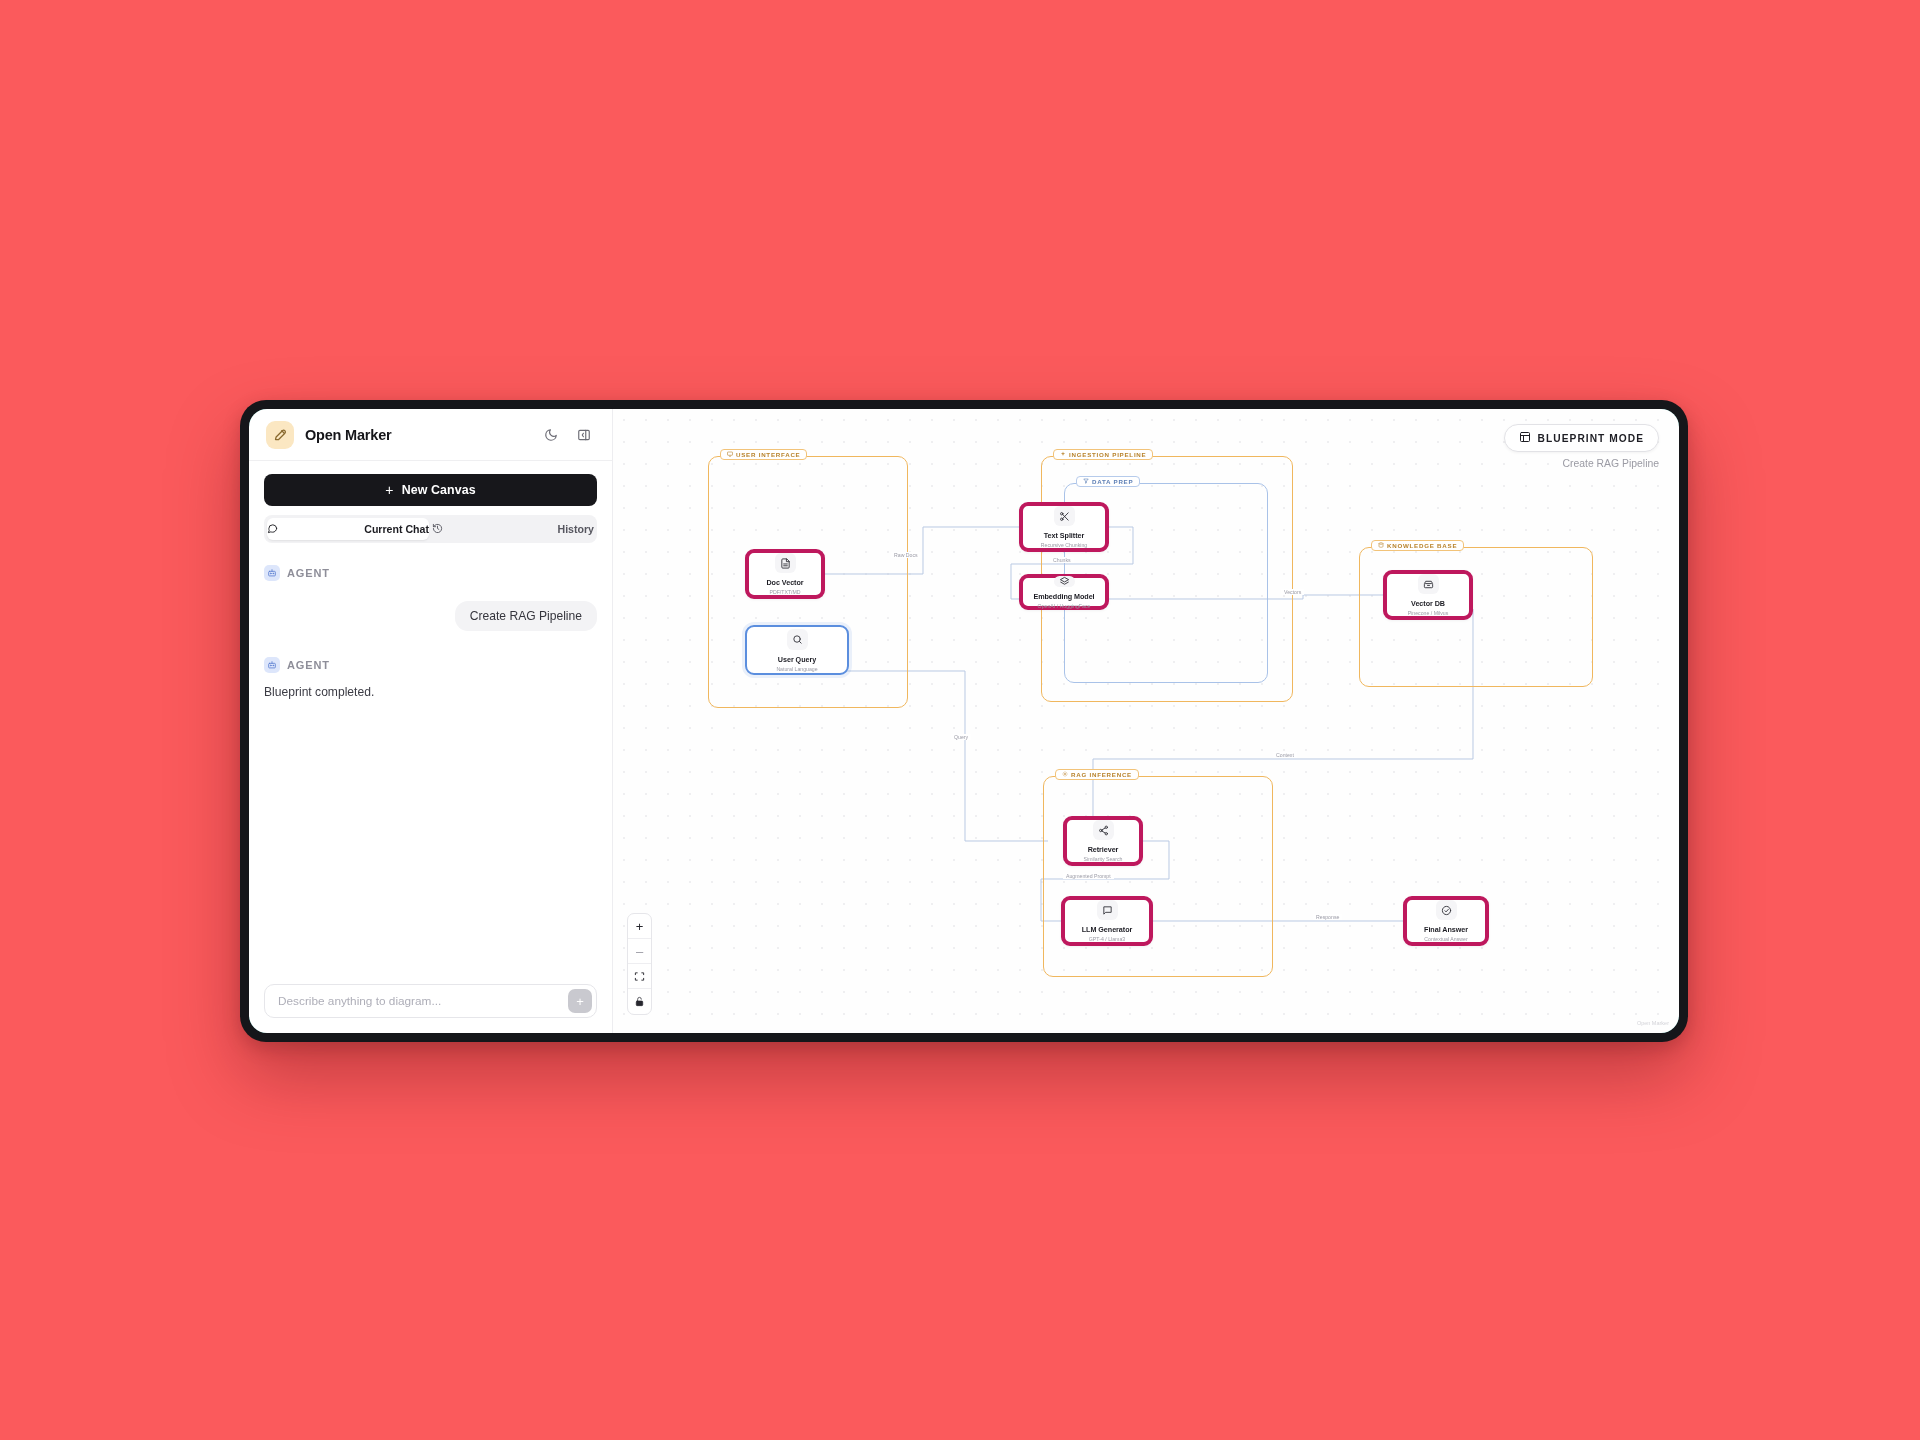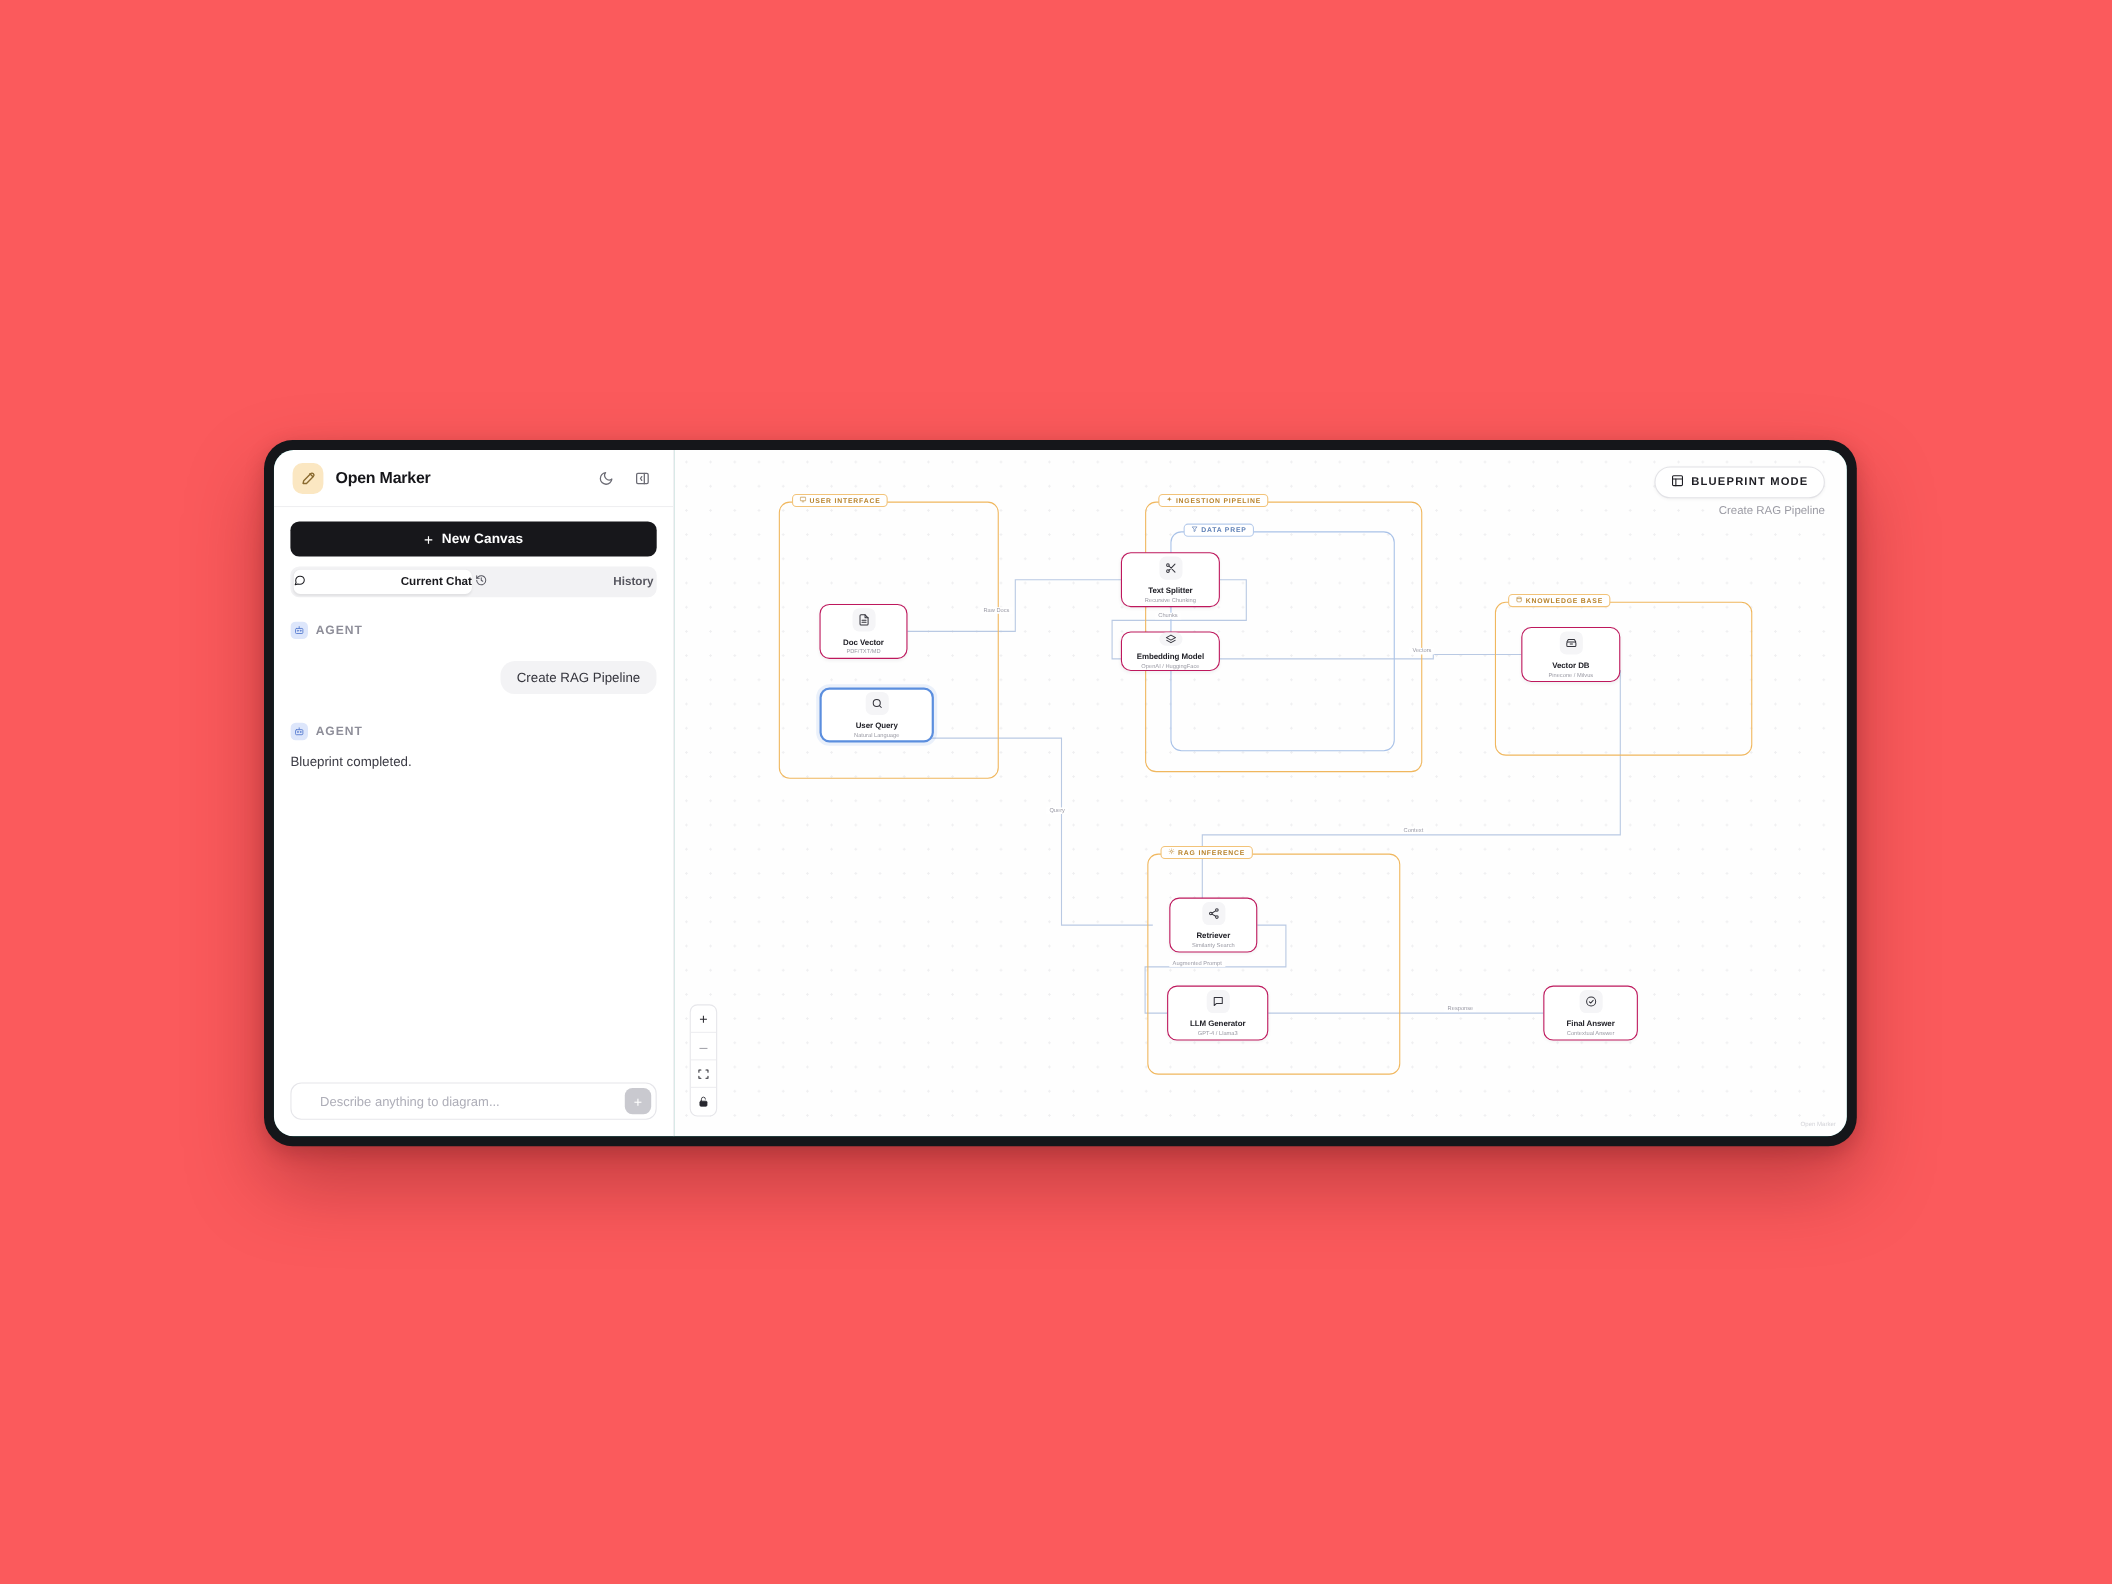--- a/index.html
+++ b/index.html
@@ -107,21 +107,21 @@
   .user-bubble-row { display: flex; justify-content: flex-end; margin-top: 16px; }
   .user-bubble {
     background: #f3f3f5; border-radius: 13px;
     padding: 8px 15px; font-size: 12.1px; color: #35353d;
   }
 
   .composer { padding: 13px 15px 15px 15px; }
   .composer-box {
     height: 34px; border: 1px solid #e6e6ea; border-radius: 10px;
     background: #fff; display: flex; align-items: center;
-    padding: 0 4px 0 26px; gap: 8px;
+    padding: 0 4px 0 13px; gap: 8px;
   }
   .composer-input {
     flex: 1; border: none; outline: none;
     font-size: 11.8px; color: #2d2d35;
     font-family: inherit; background: transparent;
   }
   .composer-input::placeholder { color: #aeaeb8; }
   .send-btn {
     width: 24px; height: 24px; border-radius: 7px;
     background: #c9c9cf; color: #fff;
@@ -183,21 +183,21 @@
     border: 1px solid #f2c379; border-radius: 4px;
     font-size: 6.2px; font-weight: bold; letter-spacing: .75px;
     color: #b8832c; display: flex; align-items: center; gap: 3px;
     white-space: nowrap;
   }
   .group.blue .group-label { border-color: #b6cbeb; color: #5d7fb5; }
   .group-label svg { width: 6px; height: 6px; }
 
   .node {
     position: absolute;
-    background: #fff; border: 1px solid #be185d; border-radius: 9px;
+    background: #fff; border: 4px solid #be185d; border-radius: 9px;
     box-shadow: 0 1px 3px rgba(20,20,40,.05);
     display: flex; flex-direction: column; align-items: center; justify-content: center;
     cursor: pointer;
   }
   .node.sel { border: 2px solid #5b8ede; box-shadow: 0 0 0 3px rgba(91,142,222,.12); }
   .node-ico {
     width: 21px; height: 21px; border-radius: 6px; background: #f5f5f7;
     display: flex; align-items: center; justify-content: center;
     margin-bottom: 5px; color: #33333b;
   }

